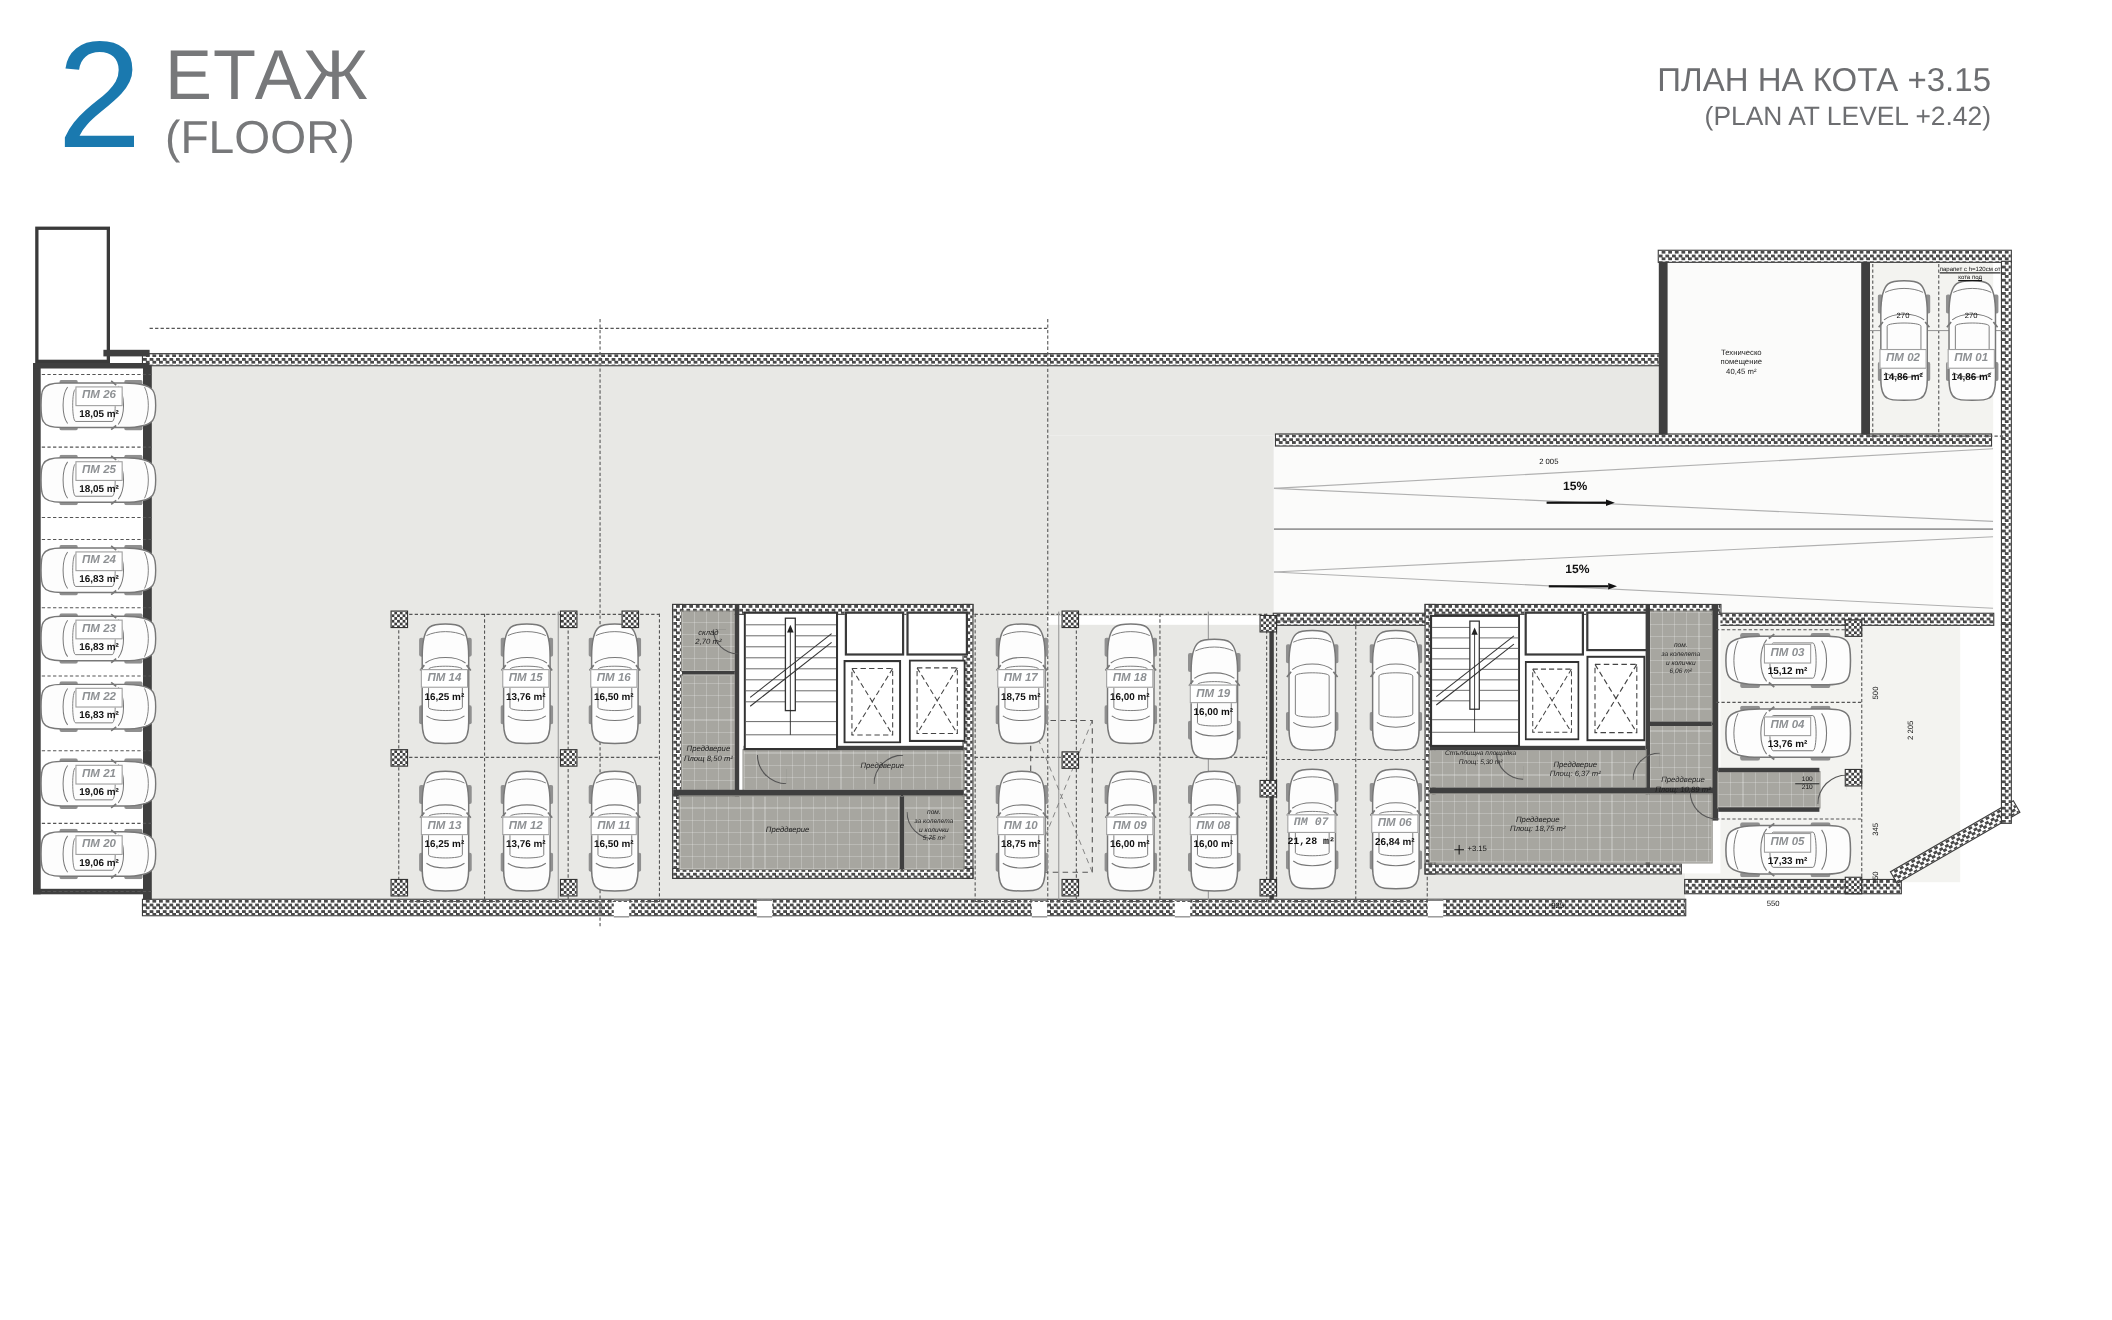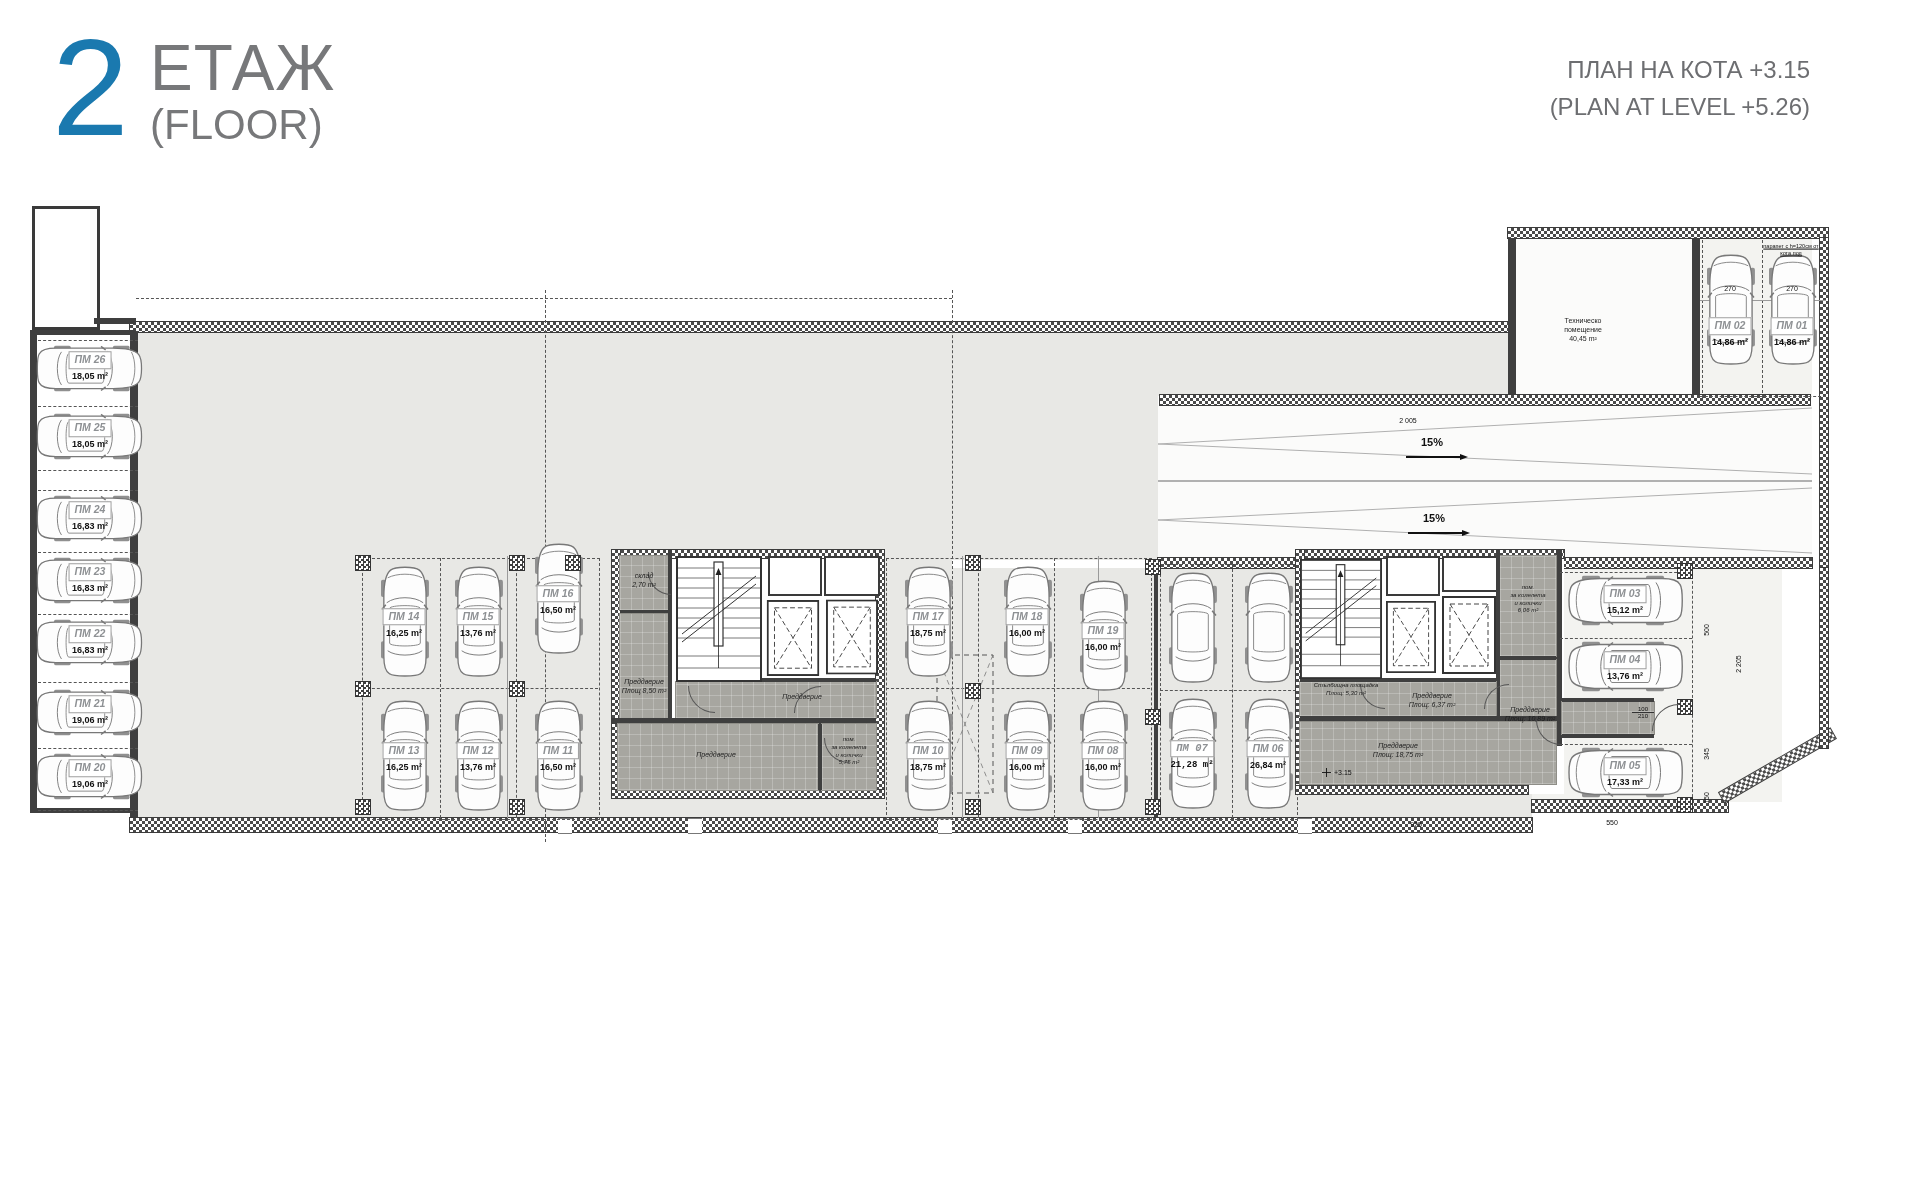--- a/index.html
+++ b/index.html
@@ -4,21 +4,21 @@
 <style>
   html,body{margin:0;padding:0;background:#fff;}
   body{width:1920px;height:1200px;position:relative;overflow:hidden;
        font-family:"Liberation Sans",sans-serif;}
   .abs{position:absolute;}
   .ctr{transform:translate(-50%,-50%);}
   
   .floor-num{font-size:138px;line-height:1;color:#1a79af;font-weight:400;}
   .floor-word{font-size:64px;line-height:1;color:#77787a;letter-spacing:1px;}
   .floor-word-en{font-size:42px;line-height:1;color:#77787a;}
-  .plan-title{font-size:24px;line-height:1.25;color:#6d6e71;text-align:right;}
+  .plan-title{font-size:30px;line-height:1.25;color:#6d6e71;text-align:right;}
   .plan-title-en{font-size:24px;line-height:1.25;color:#6d6e71;text-align:right;}
   
   .floor{background:#e8e8e5;}
   .floor2{background:#f3f3f0;}
   .white{background:#fbfbfa;}
   .wall{background:#3f3f3f;}
   .hatch{background:repeating-conic-gradient(#4a4a4a 0% 25%, #ffffff 0% 50%) 0 0/6px 6px;outline:1px solid #3c3c3c;}
   .vest{background:#a7a6a0;
         background-image:repeating-linear-gradient(0deg,rgba(255,255,255,.22) 0 1px,transparent 1px 11px),
                          repeating-linear-gradient(90deg,rgba(255,255,255,.22) 0 1px,transparent 1px 11px);
@@ -106,21 +106,21 @@
       <line x1="8" y1="8" x2="46" y2="70" stroke="#444" stroke-width="1" stroke-dasharray="5 3"></line>
       <line x1="46" y1="8" x2="8" y2="70" stroke="#444" stroke-width="1" stroke-dasharray="5 3"></line>
     </symbol>
   </defs>
 </svg>
 
 <div class="abs floor-num" style="left:52px;top:18px">2</div>
 <div class="abs floor-word" style="left:150px;top:36px">ЕТАЖ</div>
 <div class="abs floor-word-en" style="left:150px;top:104px">(FLOOR)</div>
 <div class="abs plan-title" style="right:110px;top:55px">ПЛАН НА КОТА +3.15</div>
-<div class="abs plan-title-en" style="right:110px;top:92px">(PLAN AT LEVEL +5.26)</div>
+<div class="abs plan-title-en" style="right:110px;top:92px">(PLAN AT LEVEL +2.42)</div>
 
 <div class="abs" id="plan" style="left:0;top:0;width:1920px;height:1200px">
 
   <div class="abs floor" style="left:136px;top:332px;width:816px;height:486px"></div>
   <div class="abs floor" style="left:952px;top:332px;width:556px;height:64px"></div>
   <div class="abs floor" style="left:952px;top:396px;width:206px;height:164px"></div>
   <div class="abs floor" style="left:952px;top:568px;width:580px;height:250px"></div>
   <div class="abs floor2" style="left:1532px;top:568px;width:250px;height:234px"></div>
   <div class="abs white" style="left:1158px;top:405px;width:654px;height:153px"></div>
   <div class="abs white" style="left:1516px;top:238px;width:176px;height:160px"></div>
@@ -397,21 +397,21 @@
       <div class="plate">ПМ 14</div>
       <div class="area">16,25 m²</div>
     </div>
     <div class="spot v" style="left: 454px; top: 562px;">
       <svg width="48" height="118" viewBox="-1 0 50 118">
         <use href="#car-top"></use>
       </svg>
       <div class="plate">ПМ 15</div>
       <div class="area">13,76 m²</div>
     </div>
-    <div class="spot v" style="left: 534px; top: 539px;">
+    <div class="spot v" style="left: 534px; top: 562px;">
       <svg width="48" height="118" viewBox="-1 0 50 118">
         <use href="#car-top"></use>
       </svg>
       <div class="plate">ПМ 16</div>
       <div class="area">16,50 m²</div>
     </div>
     <div class="spot v" style="left: 380px; top: 696px;">
       <svg width="48" height="118" viewBox="-1 0 50 118">
         <use href="#car-top"></use>
       </svg>

